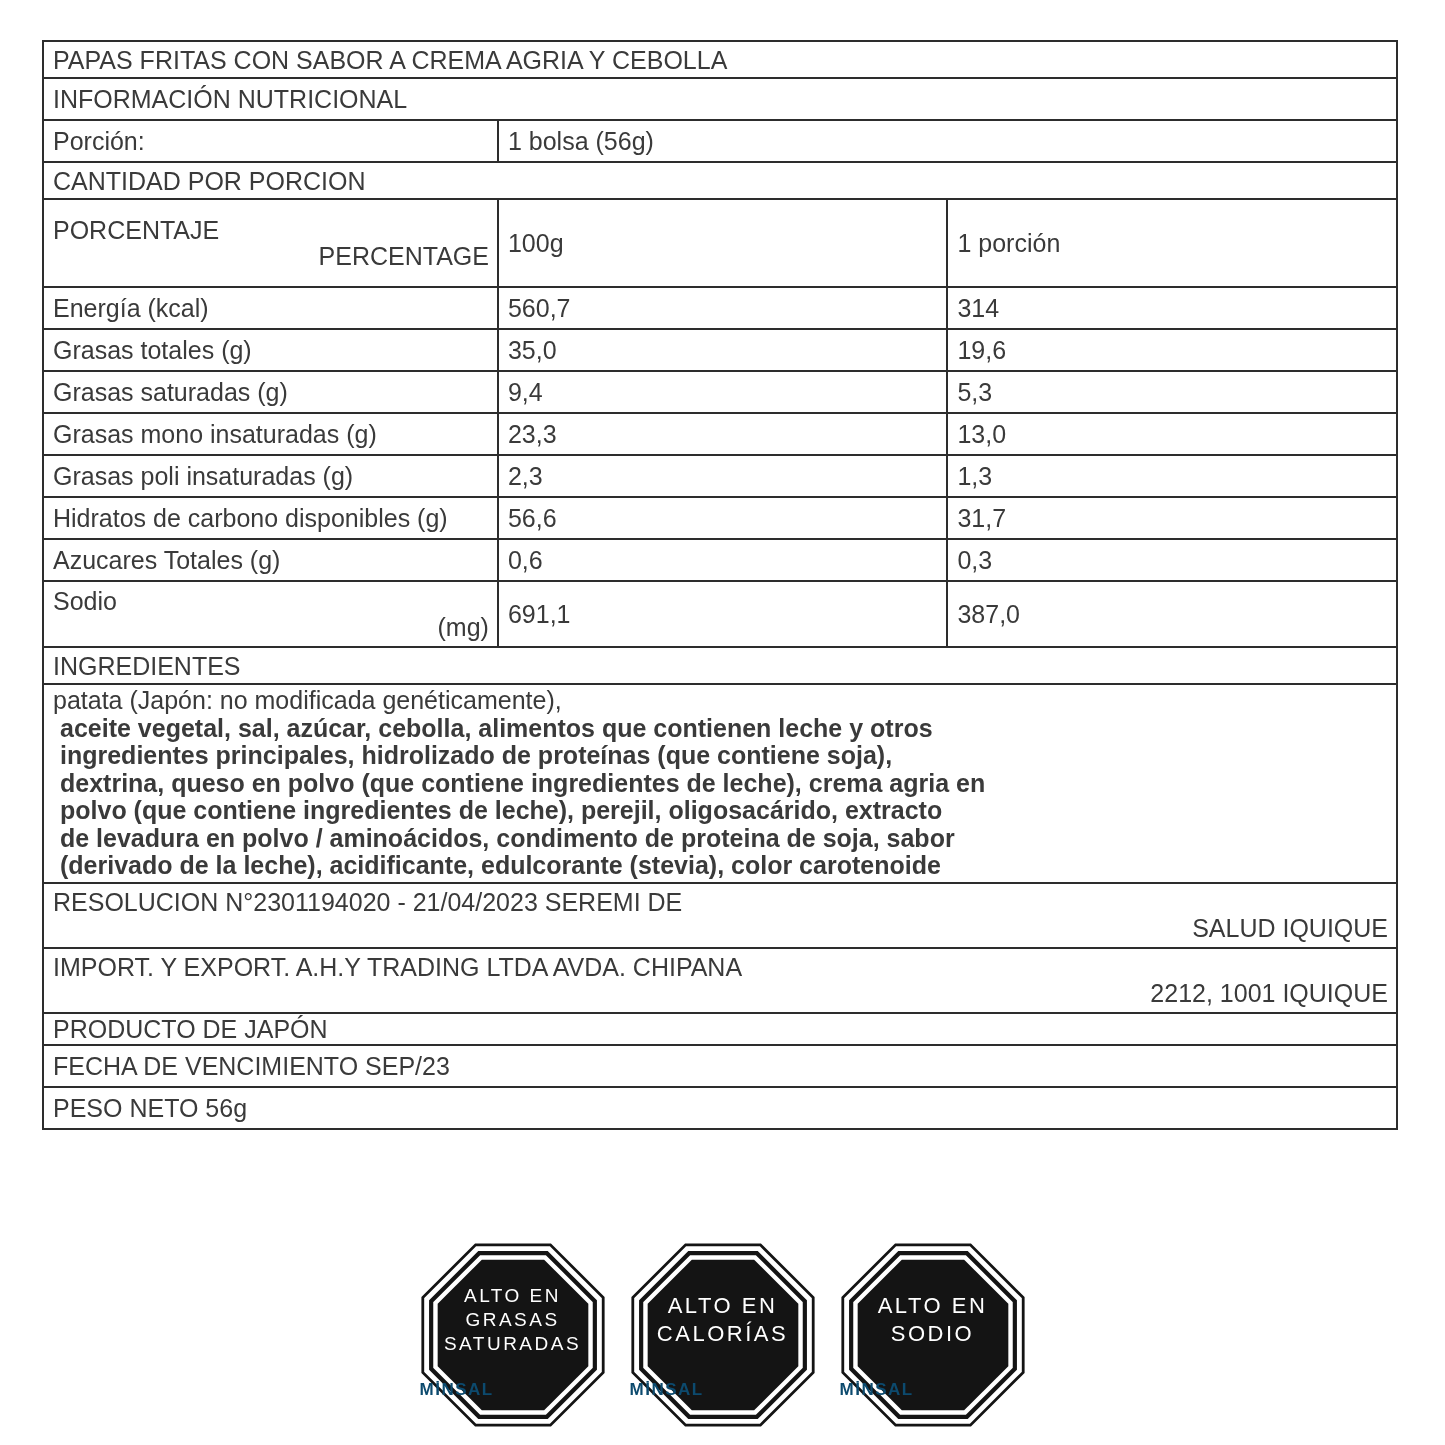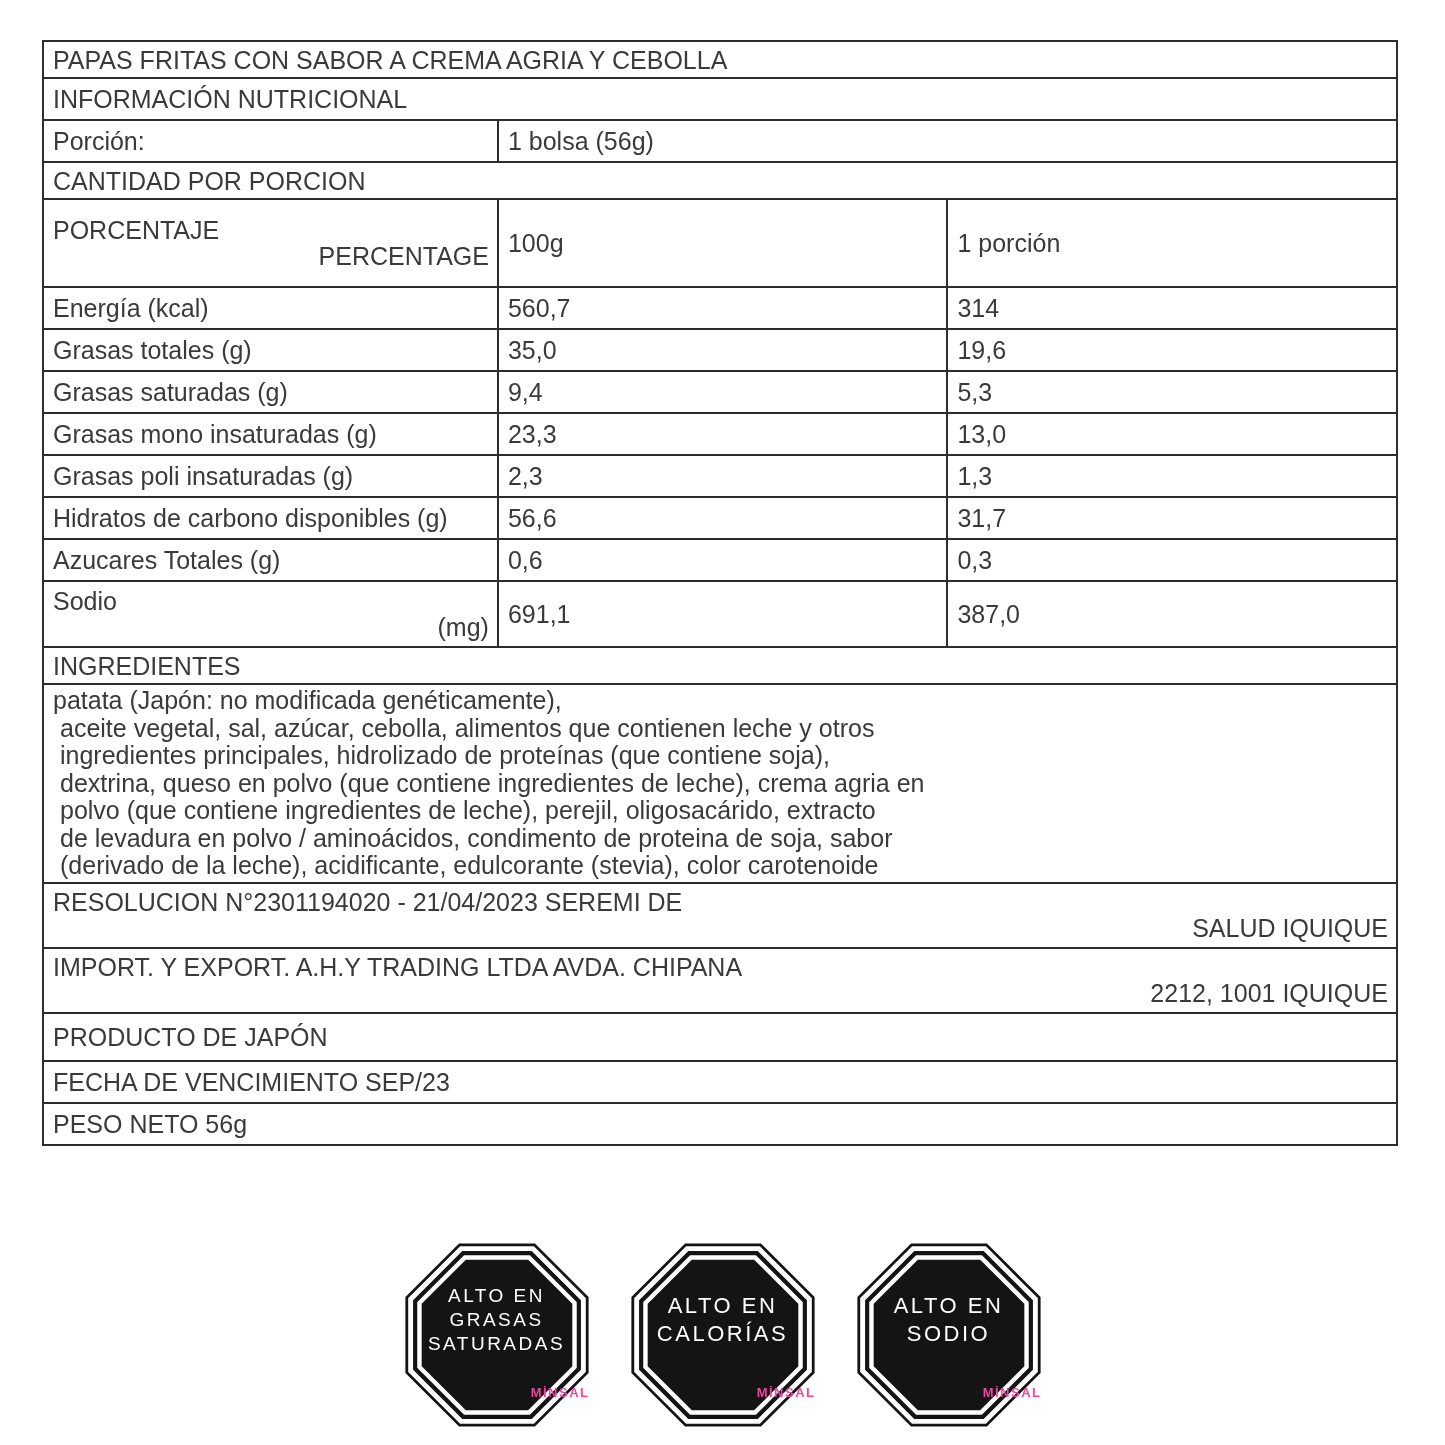--- a/index.html
+++ b/index.html
@@ -20,53 +20,53 @@
     font-size: 25px;
   }
   table.label td {
     border: 2px solid #2d2d2d;
     padding: 2px 8px 2px 9px;
     vertical-align: middle;
     line-height: 26px;
     overflow: hidden;
     white-space: nowrap;
   }
-  .rh-36 { height: 48px; } .rh-37 { height: 37px; } .rh-42 { height: 42px; }
+  .rh-36 { height: 32px; } .rh-37 { height: 37px; } .rh-42 { height: 42px; }
   .rh-65 { height: 65px; } .rh-66 { height: 66px; } .rh-70 { height: 88px; }
   .rh-193 { height: 193px; padding-left: 44px; }
   td.top { vertical-align: top; padding-top: 7px; }
   .line2 { padding-left: 8px; text-align: right; }
   .ing-line { line-height: 27.5px; white-space: nowrap; }
-  .ing-line.indent { padding-left: 7px; }
+  .ing-line.indent { padding-left: 7px; font-weight: bold; }
 
   
   .seals {
     position: absolute;
     top: 1242px; left: 0;
     width: 1445px;
     display: flex;
     justify-content: center;
-    gap: 40px;
+    gap: 24px;
   }
   .seal { position: relative; width: 186px; height: 186px; }
   .seal svg { position: absolute; inset: 0; display: block; }
   .seal-lines {
     position: absolute; inset: 0;
     display: flex; flex-direction: column;
     align-items: center; justify-content: center;
     padding-bottom: 30px;
     color: #ffffff; text-align: center;
   }
   .seal-lines .wline { letter-spacing: 2.5px; white-space: nowrap; }
   .seal.three .wline { font-size: 19px; line-height: 24px; }
   .seal.two   .wline { font-size: 22px; line-height: 28px; }
   .seal-authority {
     position: absolute; bottom: 28px; left: 0; width: 100%;
-    text-align: right; color: #ec4899;
-    font-size: 13px; font-weight: bold; letter-spacing: 1.5px;
+    text-align: left; color: #0c4a6e;
+    font-size: 17px; font-weight: bold; letter-spacing: 1.5px;
     white-space: nowrap;
   }
 </style>
 </head>
 <body>
 
 <table class="label">
   <colgroup>
     <col style="width:33.6%">
       <col style="width:33.2%">

